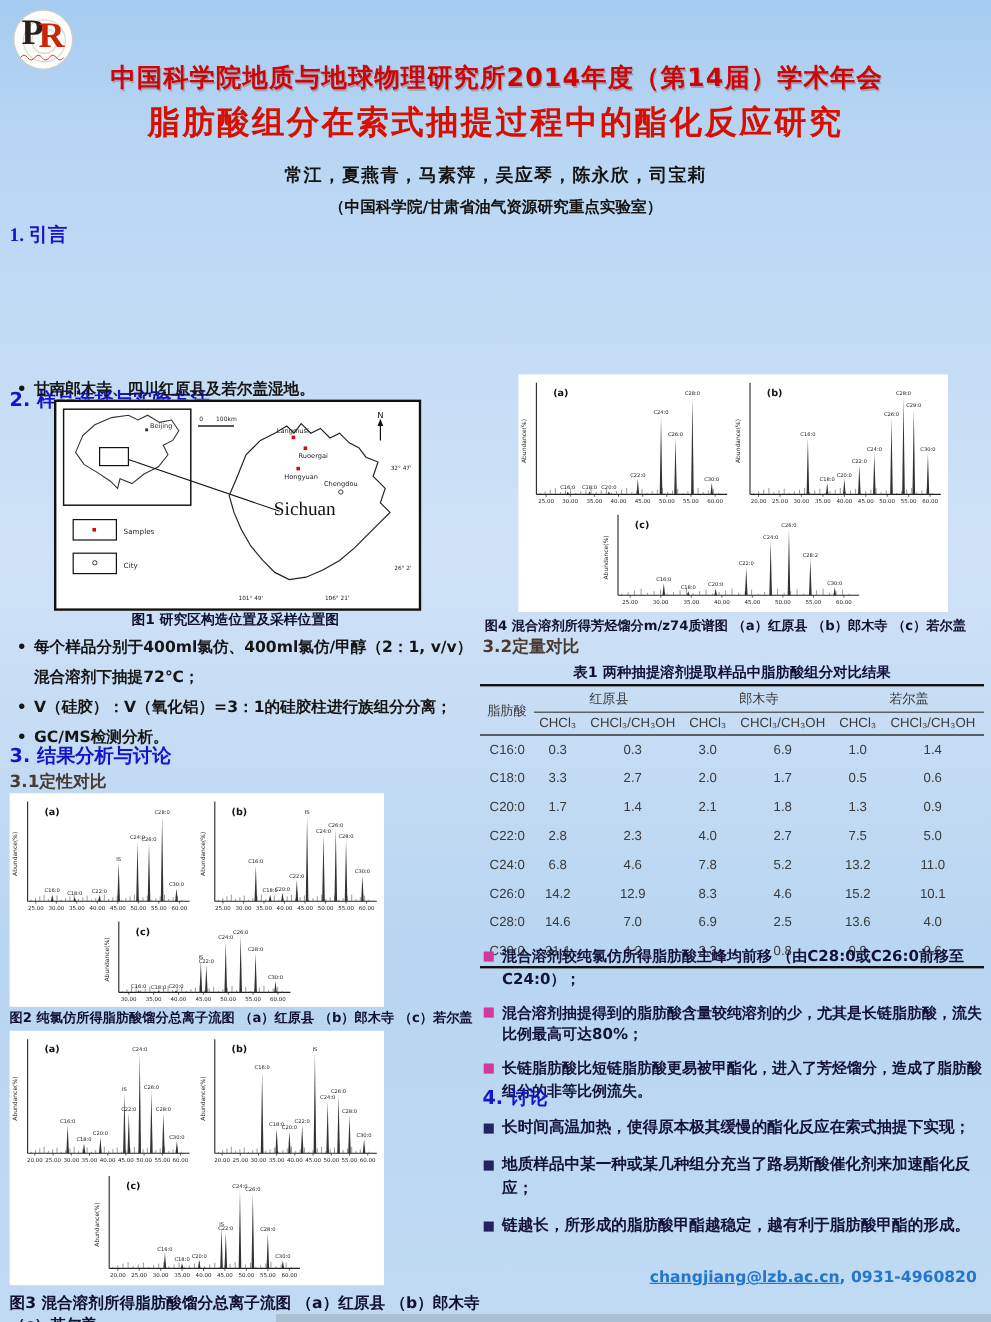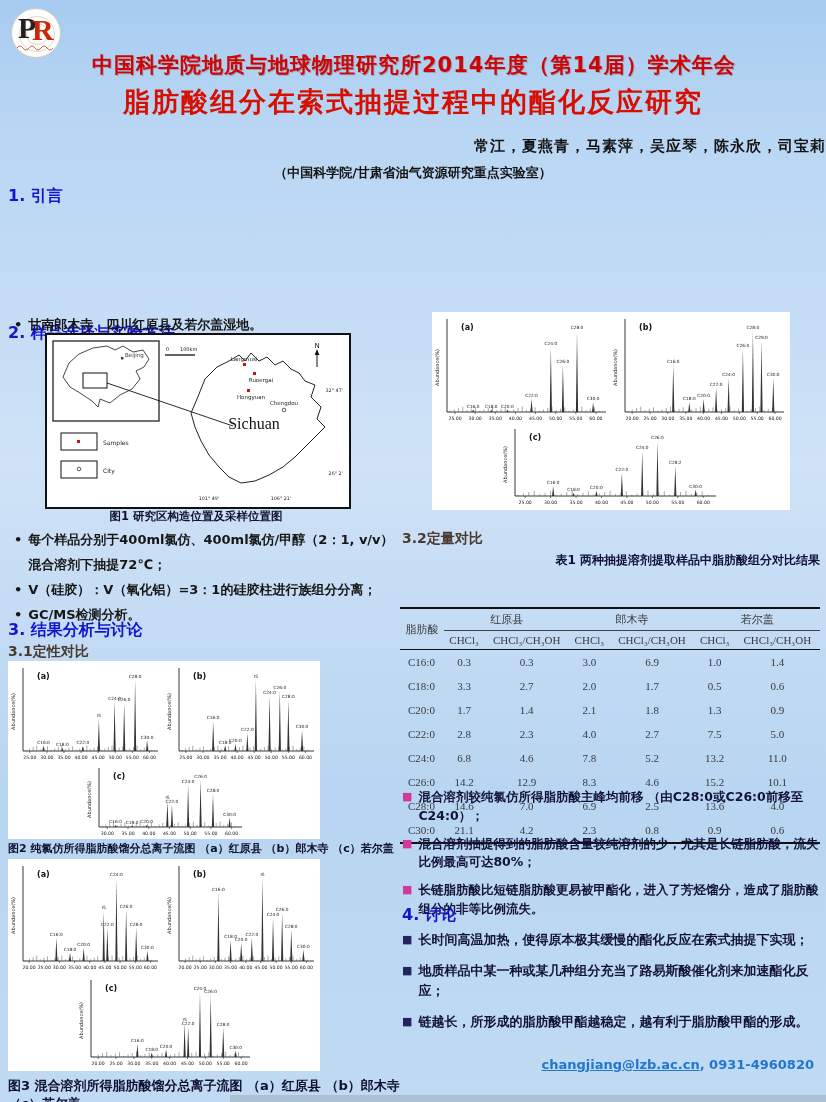--- a/index.html
+++ b/index.html
@@ -3,43 +3,43 @@
 <meta charset="utf-8">
 <style>
   html,body{margin:0;padding:0;}
   body{font-family:"DejaVu Sans",sans-serif;}
   #poster{position:relative;width:826px;height:1102px;overflow:hidden;
     background:linear-gradient(180deg,#a6cbf0 0%,#b7d5f3 10%,#cfe2f7 42%,#b8d5f1 72%,#c0daf3 100%);}
   .abs{position:absolute;}
   .conf-title{font-size:21px;font-weight:bold;color:#cc0505;letter-spacing:1px;
     text-shadow:1px 1px 0 rgba(120,0,0,.25);white-space:nowrap;}
   .main-title{font-size:27px;font-weight:bold;color:#d60f00;text-align:center;width:100%;letter-spacing:2px;}
-  .authors{font-size:15px;font-weight:bold;color:#141414;text-align:right;width:100%;letter-spacing:1px;}
+  .authors{font-size:15px;font-weight:bold;color:#141414;text-align:center;width:100%;letter-spacing:1px;}
   .affil{font-size:13px;font-weight:bold;color:#141414;text-align:center;width:100%;}
   .sec-h{font-size:16px;font-weight:bold;color:#1414cc;}
   .sub-h{font-size:14px;font-weight:bold;color:#4a3a30;}
   .body-text{font-size:13px;font-weight:bold;color:#161616;line-height:28px;text-align:justify;text-indent:2em;}
   .bullet{font-size:13px;font-weight:bold;color:#161616;line-height:25px;display:flex;}
   .bullet .dot{margin-right:6px;}
   .pink-bullet{font-size:12.5px;font-weight:bold;color:#13133a;line-height:1.5;margin-bottom:9px;display:flex;}
   .pink-bullet .sq{color:#d1399b;margin-right:6px;font-size:11px;line-height:1.7;}
   .navy-bullet{font-size:13px;font-weight:bold;color:#13133a;line-height:1.55;margin-bottom:11px;display:flex;}
   .navy-bullet .sq{color:#23235f;margin-right:6px;font-size:11px;line-height:1.8;}
   .figpanel{background:#ffffff;}
   .mapbox{background:#ffffff;border:2px solid #111;}
   .figcap{font-size:11.5px;font-weight:bold;color:#101030;}
   .chrom{position:absolute;}
-  .tbl{border-collapse:collapse;width:420px;font-family:Liberation Serif, serif;color:#3a3a3a;margin-top:37px;}
+  .tbl{border-collapse:collapse;width:420px;font-family:Liberation Sans, sans-serif;color:#3a3a3a;}
   .tbl th,.tbl td{font-size:11px;font-weight:normal;text-align:center;padding:3px 2px;}
   .tbl thead{border-top:2px solid #111;border-bottom:1.5px solid #111;}
   .tbl tbody{border-bottom:2px solid #111;}
   .tbl .grp{border-bottom:1px solid #444;}
   .tbl td.facid{text-align:left;padding-left:8px;}
   .tbl td{height:18px;}
-  .tbl-title{font-size:12px;font-weight:bold;color:#10103a;text-align:right;width:420px;}
+  .tbl-title{font-size:12px;font-weight:bold;color:#10103a;text-align:center;width:420px;}
   .contact{font-size:13px;font-weight:bold;color:#2277cc;}
   .contact .em{text-decoration:underline;}
   .logo{width:48px;height:48px;border-radius:50%;background:#fdfdfb;position:relative;
     box-shadow:0 0 0 1px #cfcfc5;}
   .logo .ring1,.logo .ring2{position:absolute;border:1px solid #d8d8cd;border-radius:50%;}
   .logo .ring1{left:7px;top:7px;width:34px;height:34px;}
   .logo .ring2{left:14px;top:14px;width:20px;height:20px;}
   .logo .lp{position:absolute;left:6px;top:2px;font-size:30px;font-weight:bold;color:#26201c;font-family:"Liberation Serif",serif;}
   .logo .lr{position:absolute;left:20px;top:4px;font-size:30px;font-weight:bold;color:#cc2608;font-family:"Liberation Serif",serif;}
   .logo .squig{position:absolute;left:4px;top:34px;width:40px;height:8px;}
@@ -57,21 +57,21 @@
     <span class="lr">R</span>
     <svg class="squig" viewBox="0 0 40 8">
       <path d="M1,5 Q4,1 7,5 T13,5 T19,5 T25,5 T31,5 T37,5" fill="none" stroke="#c0392b" stroke-width="0.8"></path>
     </svg>
   </div>
   <div class="abs conf-title" style="left:92px;top:22px;margin-top:29px;">中国科学院地质与地球物理研究所2014年度（第14届）学术年会</div>
   <div class="abs main-title" style="left:0;top:84px;">脂肪酸组分在索式抽提过程中的酯化反应研究</div>
   <div class="abs authors" style="left:0;top:137px;">常江，夏燕青，马素萍，吴应琴，陈永欣，司宝莉</div>
   <div class="abs affil" style="left:0;top:164px;">（中国科学院/甘肃省油气资源研究重点实验室）</div>
 
-  <div class="abs sec-h" style="left:8px;top:186px;">1. 引言</div>
+  <div class="abs sec-h" style="left:8px;top:186px;font-family:Liberation Serif, serif;">1. 引言</div>
 
   <div class="abs sec-h" style="left:8px;top:288px;margin-top:35px;">2. 样品选择与实验方法</div>
   <div class="abs bullet" style="left:14px;top:312px;width:400px;">
     <span class="dot">•</span>
     <span>甘南郎木寺、四川红原县及若尔盖湿地。</span>
   </div>
 
   <div class="abs mapbox" style="left:45px;top:333px;width:302px;height:172px;">
     <svg width="302" height="172" viewBox="0 0 302 172">
 
@@ -824,20 +824,21 @@
           <path d="M154.38101265822786,72 L155.48101265822785,16.999999999999993 L156.58101265822785,72 Z" fill="#333"></path>
           <text x="155.48101265822785" y="15.199999999999992" font-size="4.3" text-anchor="middle" fill="#222">C26:0</text>
           <path d="M172.19113924050635,72 L173.29113924050634,41.75 L174.39113924050633,72 Z" fill="#333"></path>
           <text x="173.29113924050634" y="39.95" font-size="4.3" text-anchor="middle" fill="#222">C28:2</text>
           <path d="M192.54556962025316,72 L193.64556962025316,65.4 L194.74556962025315,72 Z" fill="#333"></path>
           <text x="193.64556962025316" y="63.60000000000001" font-size="4.3" text-anchor="middle" fill="#222">C30:0</text>
           <text x="27" y="16" font-size="8" font-weight="bold" fill="#111">(c)</text>
           <text x="4.5" y="40.5" font-size="5" fill="#222" text-anchor="middle" transform="rotate(-90 4.5 40.5)">Abundance(%)</text>
         </svg></div>
   </div>
+  <div class="abs figcap" style="left:404px;top:514px;width:418px;font-size:11px;">图4 混合溶剂所得芳烃馏分m/z74质谱图 （a）红原县 （b）郎木寺 （c）若尔盖</div>
 
   <div class="abs sub-h" style="left:402px;top:530px;">3.2定量对比</div>
   <div class="abs tbl-title" style="left:400px;top:552px;">表1 两种抽提溶剂提取样品中脂肪酸组分对比结果</div>
   <table class="tbl abs" style="left:400px;top:570px;">
     <thead>
       <tr>
         <th rowspan="2">脂肪酸</th>
         <th colspan="2" class="grp">红原县</th>
         <th colspan="2" class="grp">郎木寺</th>
         <th colspan="2" class="grp">若尔盖</th>

